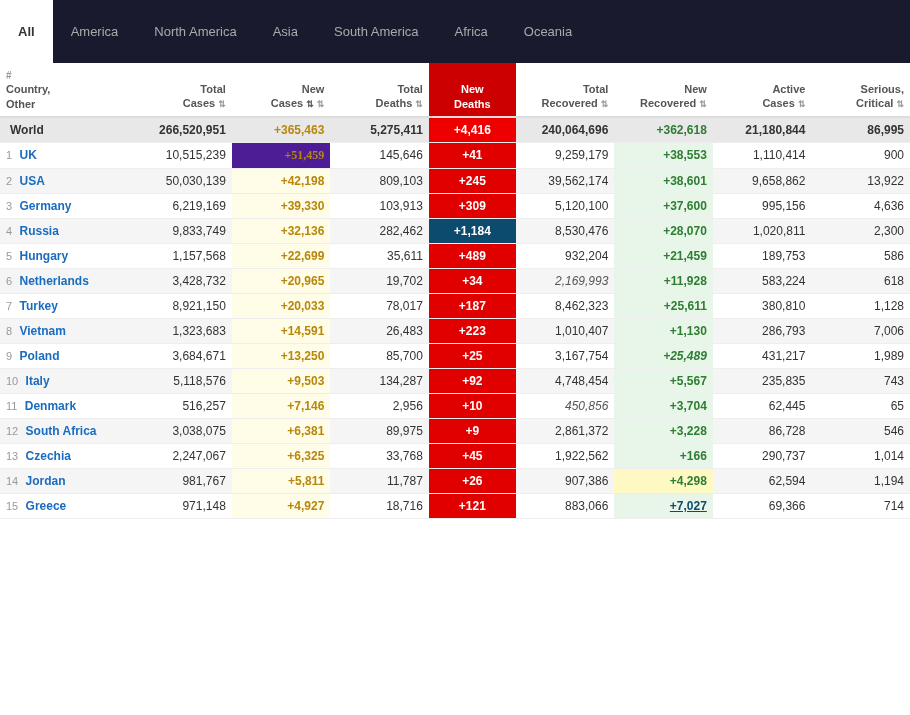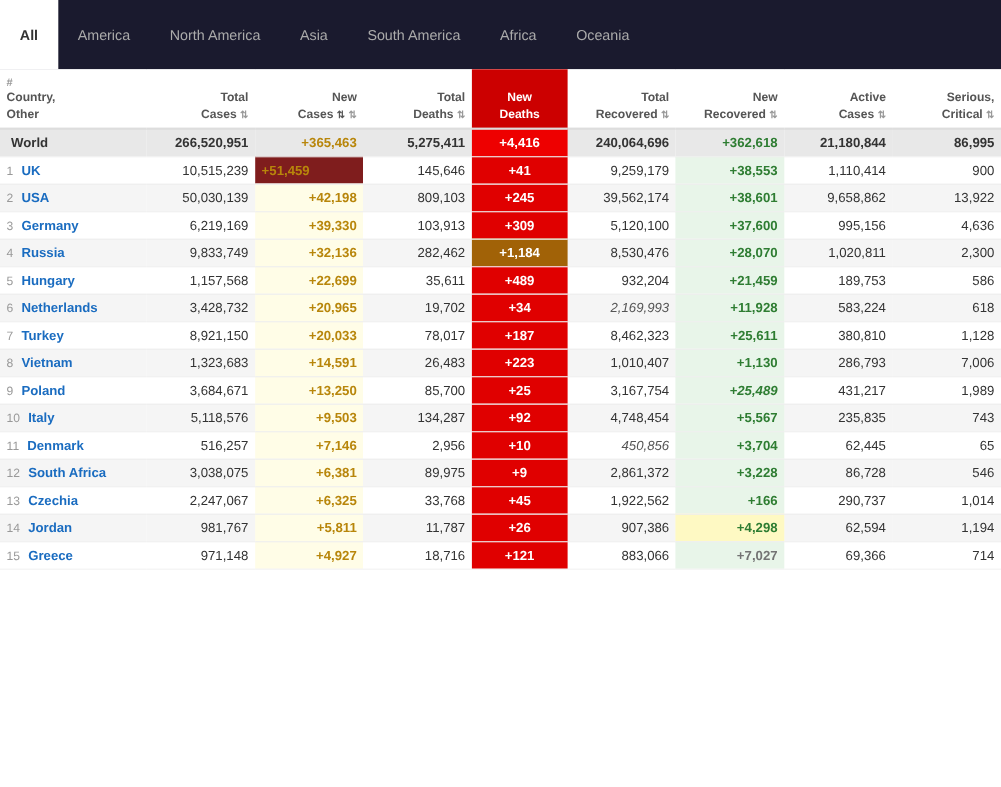--- a/index.html
+++ b/index.html
@@ -100,21 +100,21 @@
         <td style="text-align: right; font-weight: bold;">5,275,411</td>
         <td style="text-align: center; background: rgb(238, 0, 0); color: rgb(255, 255, 255); font-weight: bold;">+4,416</td>
         <td style="text-align: right; font-weight: bold;">240,064,696</td>
         <td style="text-align: right; color: rgb(46, 125, 50); font-weight: bold;">+362,618</td>
         <td style="text-align: right; font-weight: bold;">21,180,844</td>
         <td style="text-align: right; font-weight: bold;">86,995</td>
       </tr>
       <tr style="background: rgb(255, 255, 255);">
         <td><span style="color:#999;font-size:11px;margin-right:4px;">1</span> <a href="#" class="country-link">UK</a></td>
         <td class="num">10,515,239</td>
-        <td class="num" style="text-align: left; color: rgb(184, 134, 11); font-weight: bold; background: #7f1d1d;">+51,459</td>
+        <td class="num" style="text-align: right; color: rgb(184, 134, 11); font-weight: bold; background: #4c1d95; font-family: Liberation Serif, serif;">+51,459</td>
         <td class="num">145,646</td>
         <td style="text-align: center; background: rgb(224, 0, 0); color: rgb(255, 255, 255); font-weight: bold;">+41</td>
         <td class="num">9,259,179</td>
         <td class="num" style="text-align: right; color: rgb(46, 125, 50); font-weight: bold; background: rgb(232, 245, 233);">+38,553</td>
         <td class="num">1,110,414</td>
         <td class="num">900</td>
       </tr>
       <tr style="background: rgb(245, 245, 245);">
         <td><span style="color:#999;font-size:11px;margin-right:4px;">2</span> <a href="#" class="country-link">USA</a></td>
         <td class="num">50,030,139</td>
@@ -135,21 +135,21 @@
         <td class="num">5,120,100</td>
         <td class="num" style="text-align: right; color: rgb(46, 125, 50); font-weight: bold; background: rgb(232, 245, 233);">+37,600</td>
         <td class="num">995,156</td>
         <td class="num">4,636</td>
       </tr>
       <tr style="background: rgb(245, 245, 245);">
         <td><span style="color:#999;font-size:11px;margin-right:4px;">4</span> <a href="#" class="country-link">Russia</a></td>
         <td class="num">9,833,749</td>
         <td class="num" style="text-align: right; color: rgb(184, 134, 11); font-weight: bold; background: rgb(255, 253, 231);">+32,136</td>
         <td class="num">282,462</td>
-        <td style="text-align: center; background: #a16207; color: rgb(255, 255, 255); font-weight: bold;">+1,184</td>
+        <td style="text-align: center; background: #0c4a6e; color: rgb(255, 255, 255); font-weight: bold;">+1,184</td>
         <td class="num">8,530,476</td>
         <td class="num" style="text-align: right; color: rgb(46, 125, 50); font-weight: bold; background: rgb(232, 245, 233);">+28,070</td>
         <td class="num">1,020,811</td>
         <td class="num">2,300</td>
       </tr>
       <tr style="background: rgb(255, 255, 255);">
         <td><span style="color:#999;font-size:11px;margin-right:4px;">5</span> <a href="#" class="country-link">Hungary</a></td>
         <td class="num">1,157,568</td>
         <td class="num" style="text-align: right; color: rgb(184, 134, 11); font-weight: bold; background: rgb(255, 253, 231);">+22,699</td>
         <td class="num">35,611</td>
@@ -258,18 +258,18 @@
         <td class="num">62,594</td>
         <td class="num">1,194</td>
       </tr>
       <tr style="background: rgb(255, 255, 255);">
         <td><span style="color:#999;font-size:11px;margin-right:4px;">15</span> <a href="#" class="country-link">Greece</a></td>
         <td class="num">971,148</td>
         <td class="num" style="text-align: right; color: rgb(184, 134, 11); font-weight: bold; background: rgb(255, 253, 231);">+4,927</td>
         <td class="num">18,716</td>
         <td style="text-align: center; background: rgb(224, 0, 0); color: rgb(255, 255, 255); font-weight: bold;">+121</td>
         <td class="num">883,066</td>
-        <td class="num" style="text-align: right; color: #737373; font-weight: bold; background: rgb(232, 245, 233);">+7,027</td>
+        <td class="num" style="text-align: right; color: #0c4a6e; font-weight: bold; background: rgb(232, 245, 233); text-decoration: underline;">+7,027</td>
         <td class="num">69,366</td>
         <td class="num">714</td>
       </tr>
     </tbody>
 </table>
 
 </body></html>

